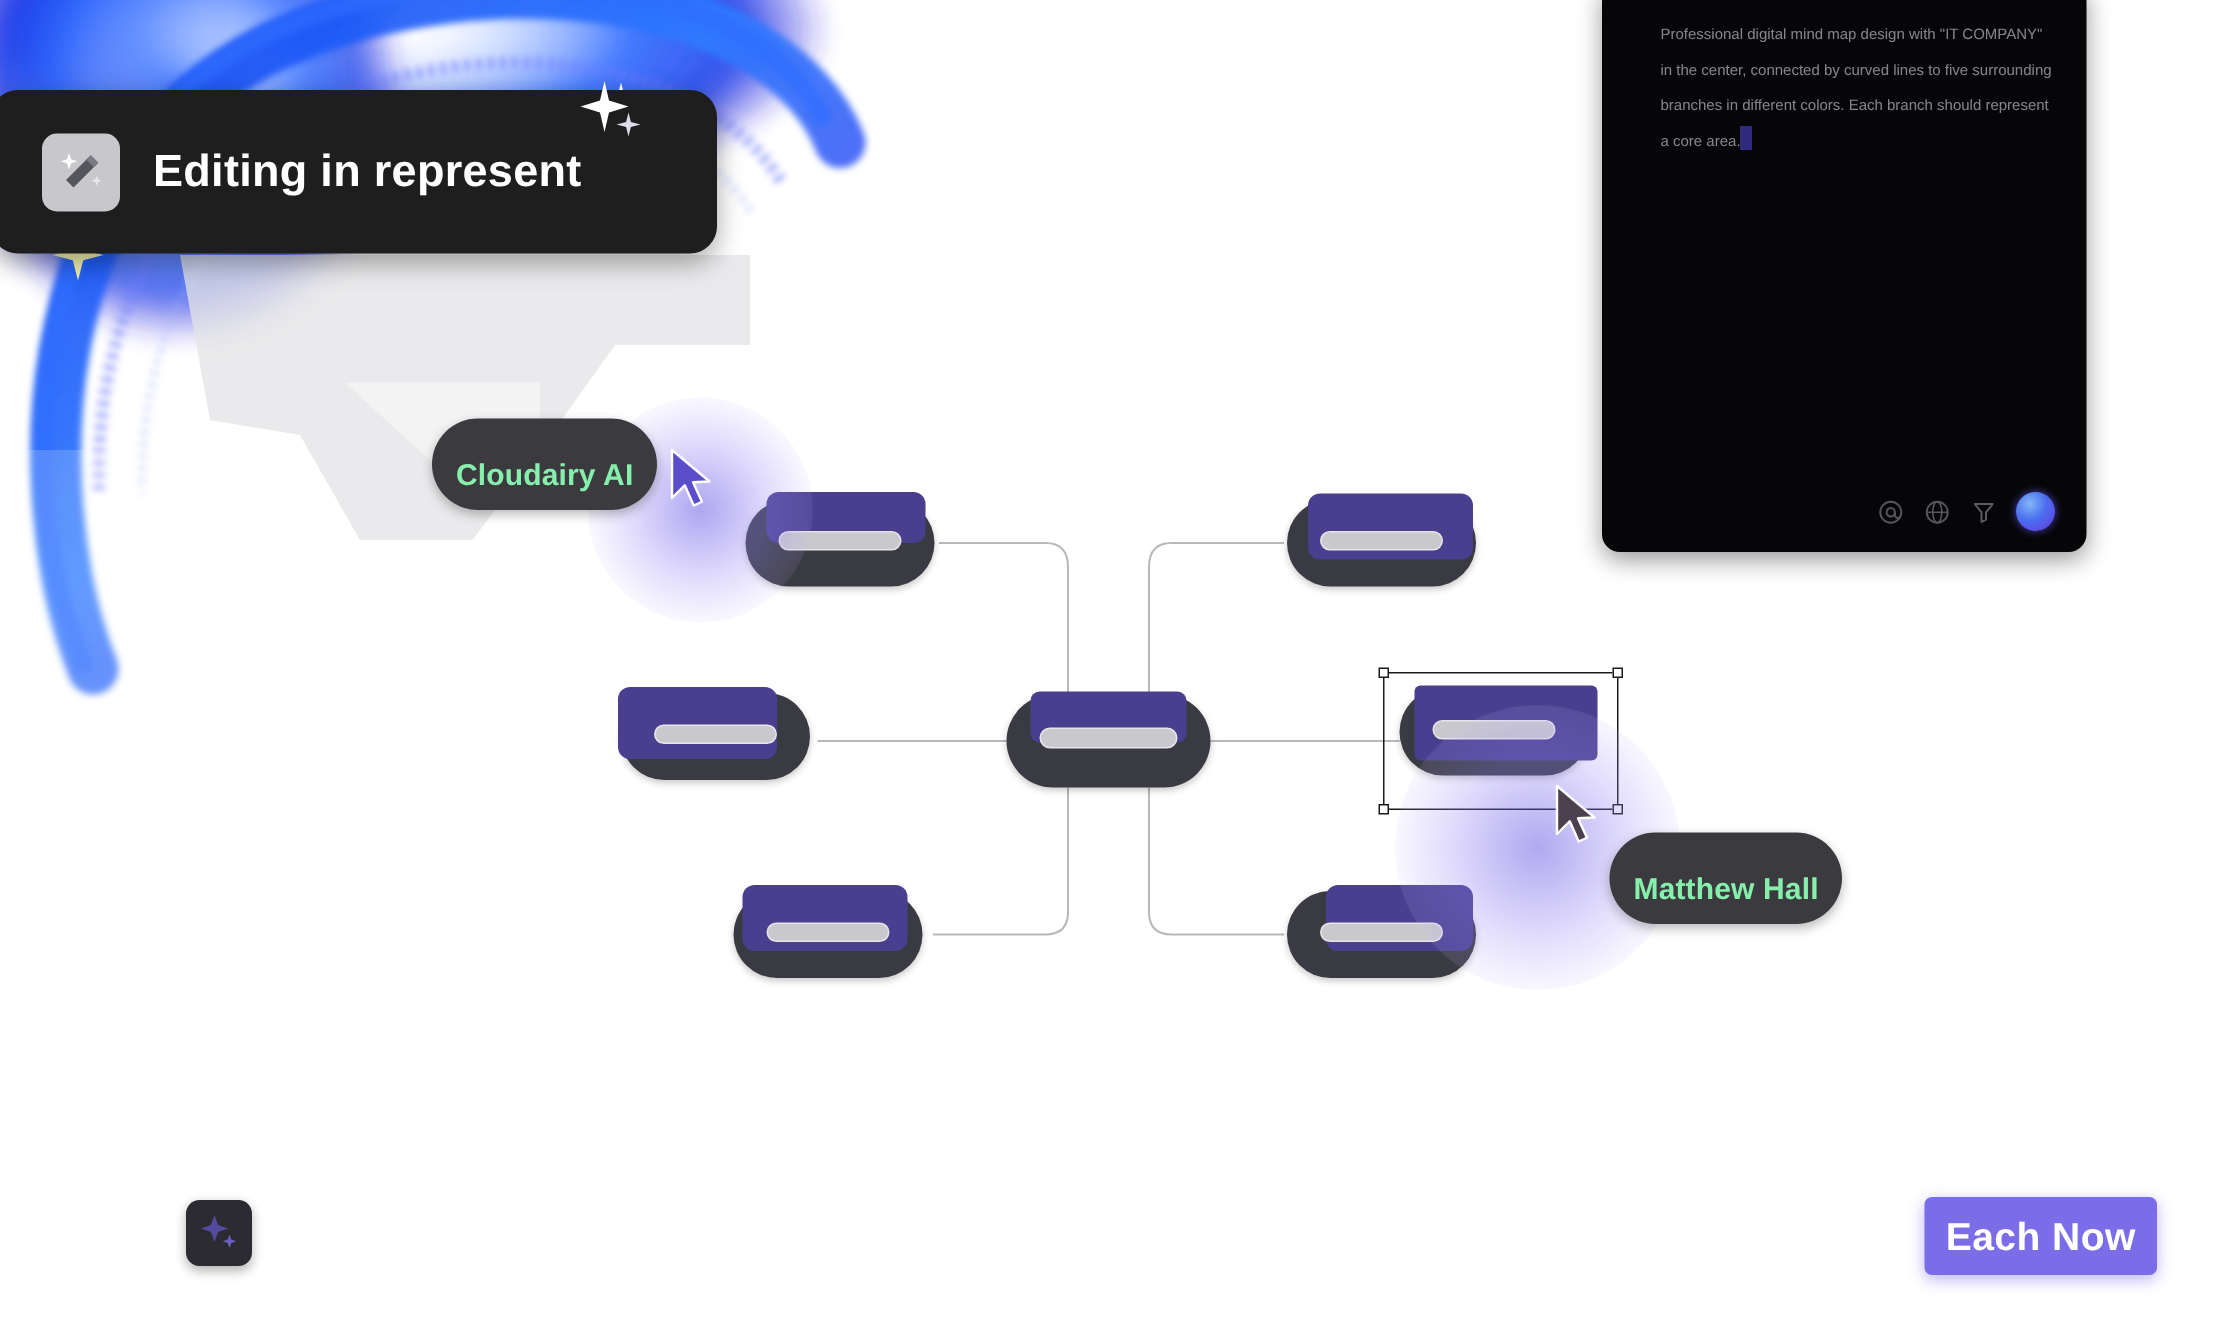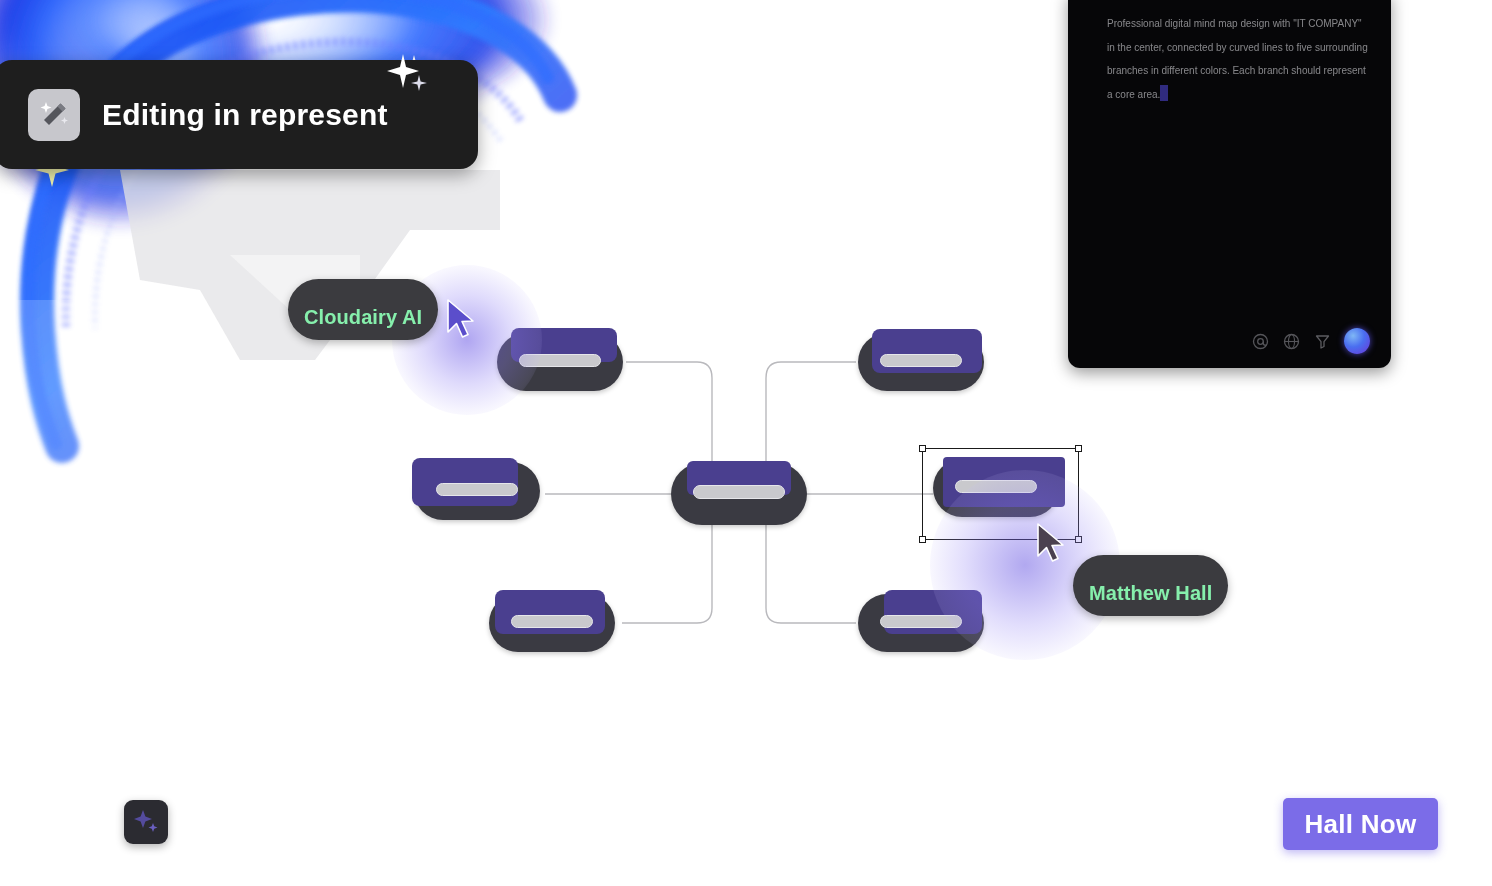--- a/index.html
+++ b/index.html
@@ -420,16 +420,16 @@
   </div>
 
   <div class="ai-fab">
     <svg width="28" height="28" viewBox="0 0 28 28">
       <path d="M11 2 L13.4 8.6 L20 11 L13.4 13.4 L11 20 L8.6 13.4 L2 11 L8.6 8.6 Z" fill="#544b9e"></path>
       <path d="M21 15 L22.2 18.3 L25.5 19.5 L22.2 20.7 L21 24 L19.8 20.7 L16.5 19.5 L19.8 18.3 Z" fill="#6a5fc0"></path>
     </svg>
   </div>
 
   <div class="edit-now">
-    <span>Hall Now</span>
+    <span>Each Now</span>
   </div>
 
 </div>
 
 </body></html>

